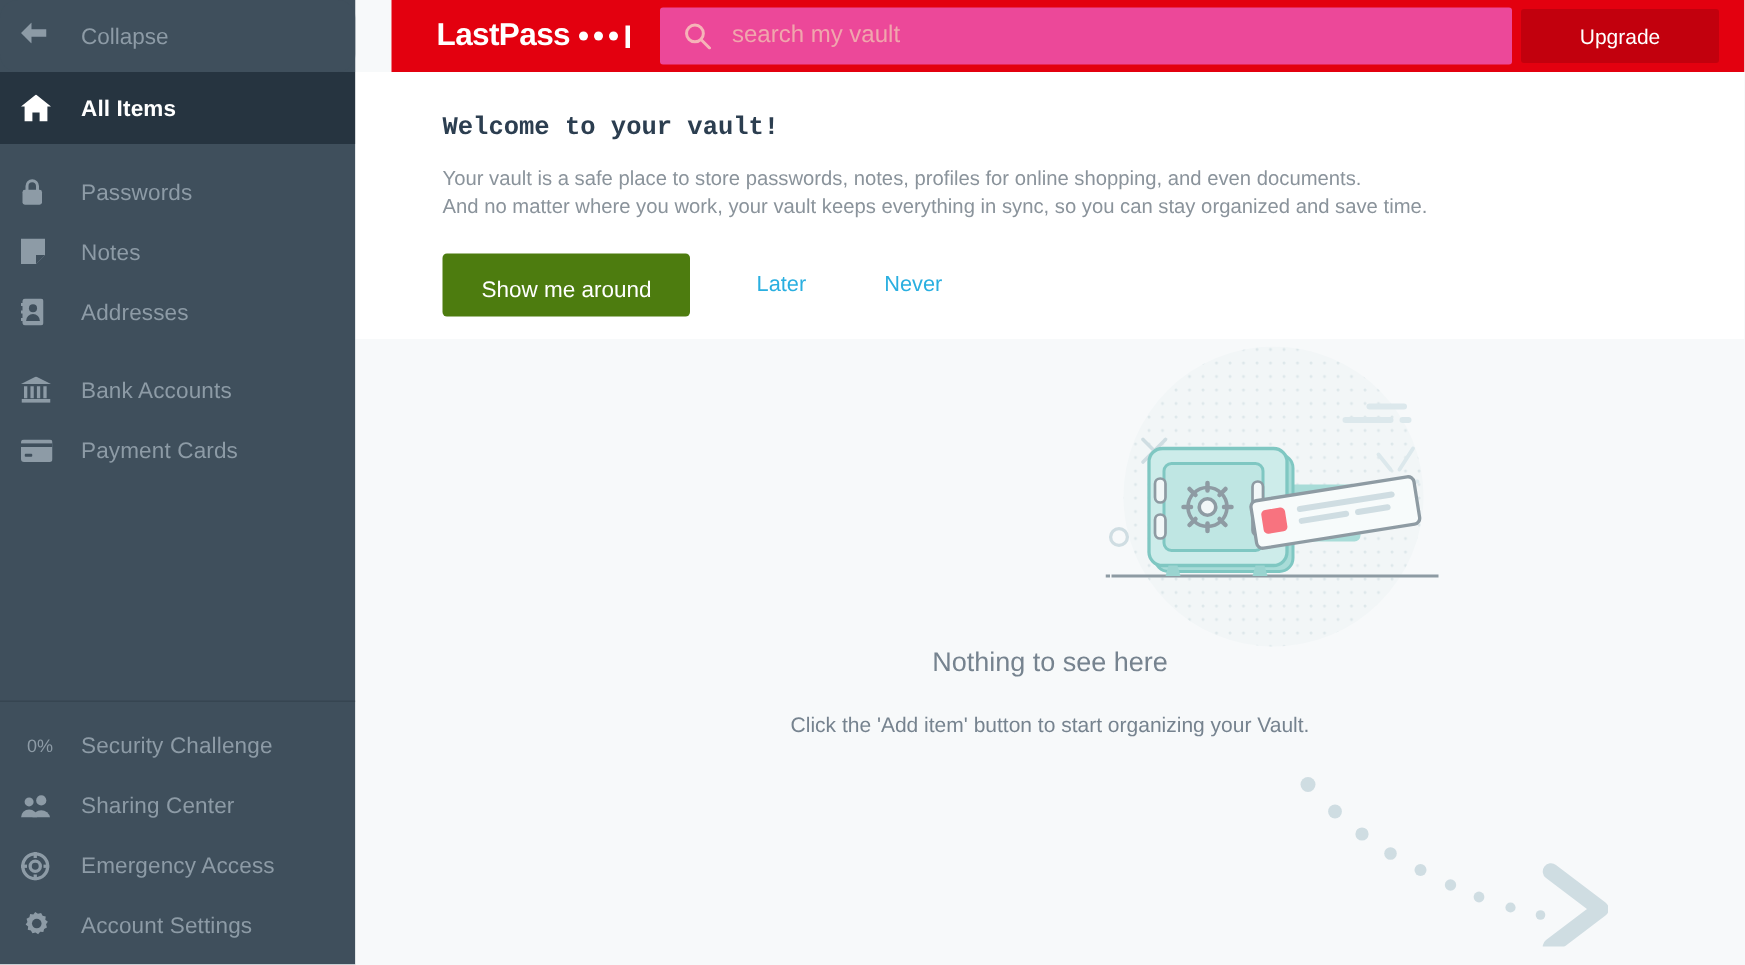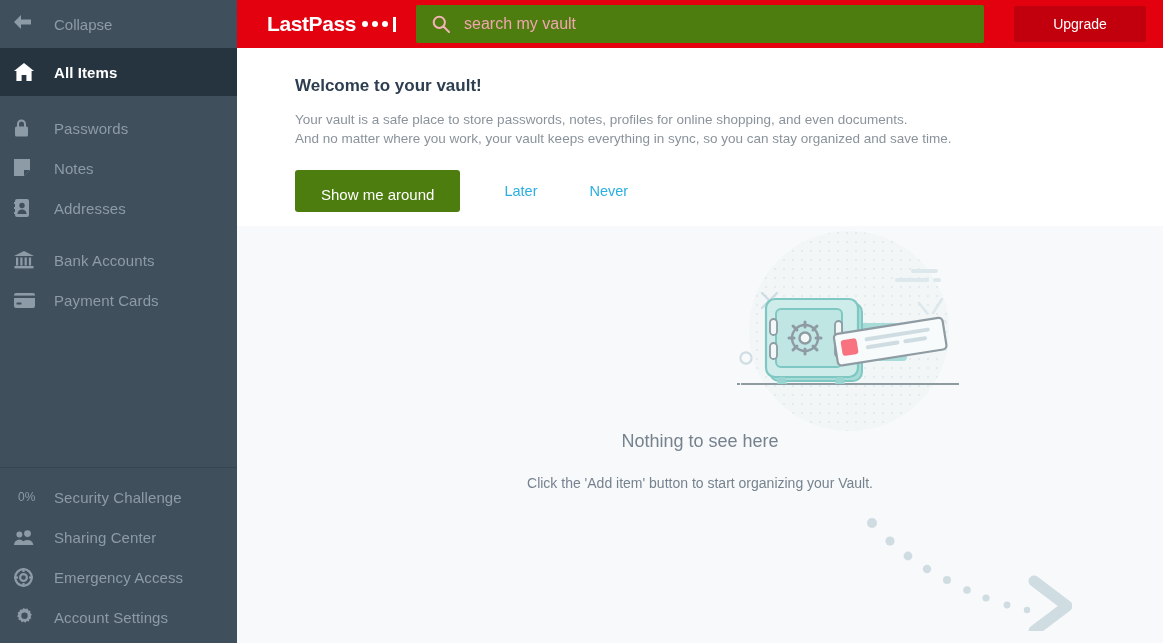--- a/index.html
+++ b/index.html
@@ -46,51 +46,52 @@
   }
   .sb-bottom { position: absolute; left: 0; bottom: 0; width: 237px; padding-bottom: 6px; }
 
   
   .main { flex: 1; position: relative; height: 643px; background: #f7f9fa; }
 
   
   .header {
     height: 48px; background: #e3000f; display: flex; align-items: center;
     position: relative;
+    margin-left: 24px;
   }
   .logo {
     width: 179px; flex: 0 0 179px; display: flex; align-items: center;
     padding-left: 30px; color: #fff;
   }
   .logo-text { font-size: 21px; font-weight: bold; letter-spacing: -0.4px; }
   .logo-dots { display: flex; align-items: center; margin-left: 6px; }
   .logo-dots i { width: 6px; height: 6px; border-radius: 50%; background: #fff; margin-right: 4px; display: block; }
   .logo-bar { width: 3px; height: 15px; background: #fff; display: block; margin-left: 1px; }
 
   .searchwrap {
-    width: 568px; height: 38px; background: #4d7c0f; border-radius: 2px;
+    width: 568px; height: 38px; background: #ec4899; border-radius: 2px;
     display: flex; align-items: center; padding-left: 16px;
   }
   .search-ico { color: #f6b3b8; display: flex; align-items: center; margin-right: 14px; }
   .search-input {
     background: transparent; border: none; outline: none; color: #fff;
     font-family: "Liberation Sans", sans-serif; font-size: 16px; width: 480px;
   }
   .search-input::placeholder { color: #f0a6ad; opacity: 1; }
 
   .upgrade {
     position: absolute; right: 17px; top: 6px;
     width: 132px; height: 36px; background: #c2000d; border: none;
     color: #fff; font-family: "Liberation Sans", sans-serif;
     font-size: 14px; border-radius: 2px; cursor: pointer;
   }
 
   
   .banner { background: #ffffff; height: 178px; padding: 28px 0 0 58px; position: relative; }
-  .banner h1 { font-size: 17px; color: #2c3e50; font-weight: bold; margin-bottom: 14px; }
+  .banner h1 { font-size: 17px; color: #2c3e50; font-weight: bold; margin-bottom: 14px; font-family: Liberation Mono, monospace; }
   .banner p { font-size: 13.5px; color: #8a939b; line-height: 19px; }
   .banner-actions { margin-top: 22px; display: flex; align-items: center; }
   .btn-tour {
     background: #4d7c0f; border: none; border-radius: 3px;
     color: #fff; font-family: "Liberation Sans", sans-serif;
     font-size: 15px; height: 42px; padding: 16px 26px; cursor: pointer;
   }
   .lnk { color: #2aafe0; font-size: 14.5px; margin-left: 44px; cursor: pointer; }
   .lnk.never { margin-left: 52px; }
 

